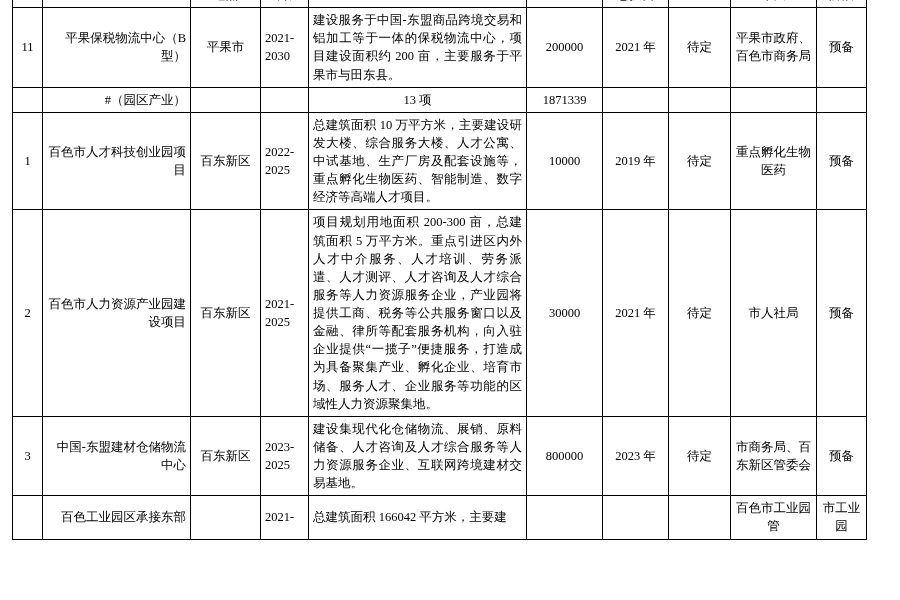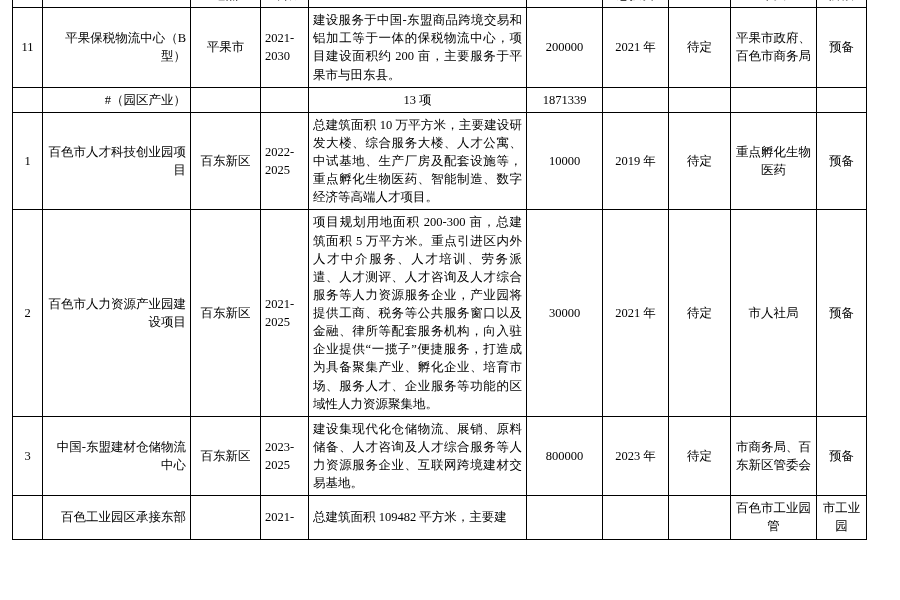--- a/index.html
+++ b/index.html
@@ -175,21 +175,21 @@
         <td class="ctr">待定</td>
         <td class="ctr">市商务局、百东新区管委会</td>
         <td class="ctr">预备</td>
       </tr>
 
       <tr>
         <td class="ctr"></td>
         <td class="name-cell">百色工业园区承接东部</td>
         <td class="ctr"></td>
         <td class="years">2021-</td>
-        <td class="desc-cell">总建筑面积 109482 平方米，主要建</td>
+        <td class="desc-cell">总建筑面积 166042 平方米，主要建</td>
         <td class="ctr"></td>
         <td class="ctr"></td>
         <td class="ctr"></td>
         <td class="ctr">百色市工业园管</td>
         <td class="ctr">市工业园</td>
       </tr>
     </tbody>
   </table>
 </div>
 

